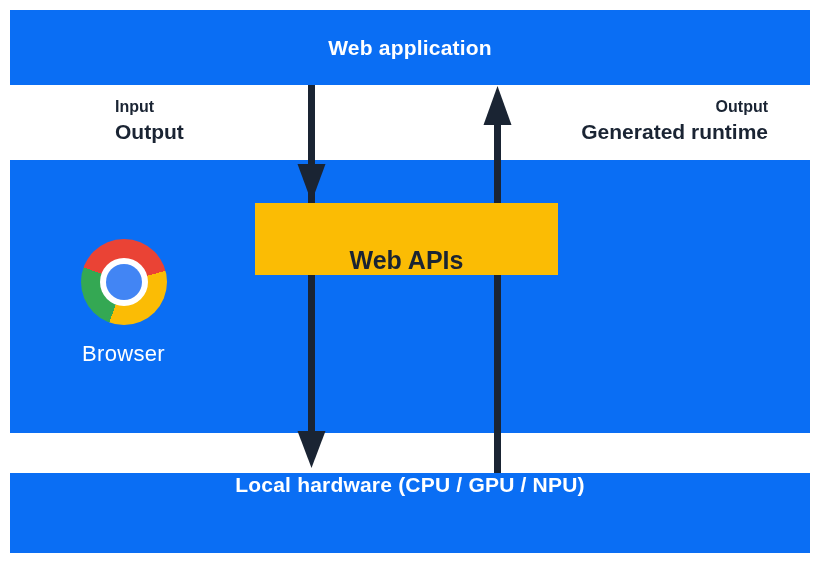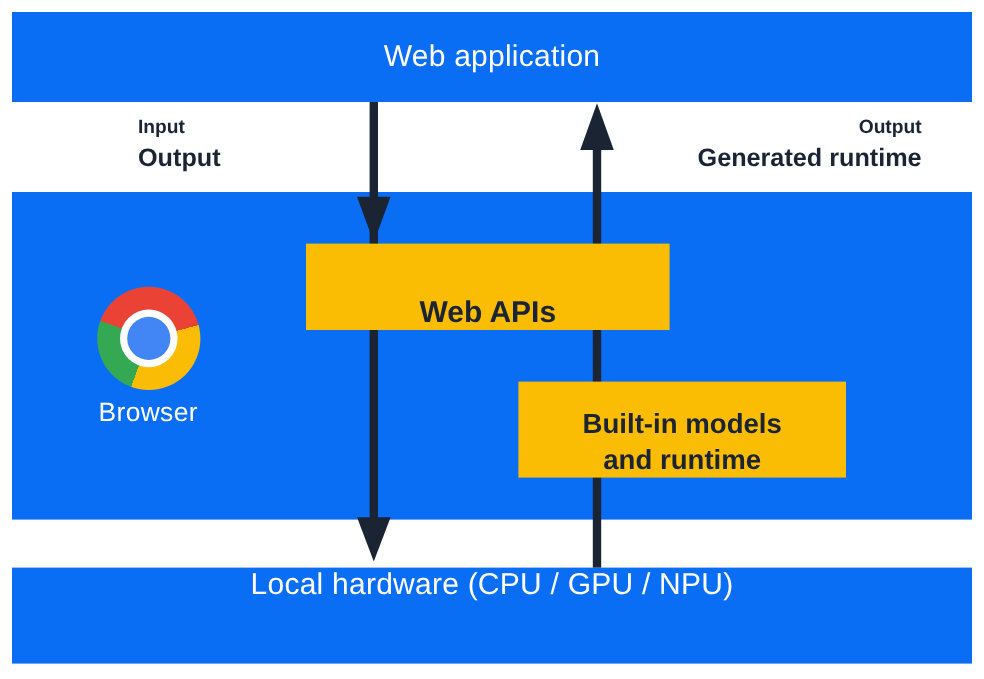--- a/index.html
+++ b/index.html
@@ -25,21 +25,21 @@
   }
   .layer{
     position:absolute;left:10px;width:800px;
     background:var(--layer-blue);
   }
   .layer-top{top:10px;height:75px;display:flex;align-items:center;justify-content:center;}
   .layer-middle{top:160px;height:273px;}
   .layer-bottom{top:473px;height:80px;display:flex;align-items:flex-start;justify-content:center;}
   .bar-title{
     color:var(--text-on-blue);
-    font-size:25px;font-weight:400;letter-spacing:0.2px;
+    font-size:21px;font-weight:700;letter-spacing:0.2px;
   }
   
   .io-group{position:absolute;top:95px;display:flex;flex-direction:column;}
   .io-left{left:115px;align-items:flex-start;text-align:left;}
   .io-right{right:52px;align-items:flex-end;text-align:right;}
   .io-label{
     color:var(--arrow-navy);font-size:16px;font-weight:700;line-height:23px;
   }
   .io-value{
     color:var(--arrow-navy);font-size:21px;font-weight:700;line-height:27px;
@@ -73,21 +73,21 @@
   }
   .chrome-ring{
     position:absolute;left:19px;top:19px;width:48px;height:48px;
     border-radius:50%;background:var(--chrome-ring);
   }
   .chrome-hub{
     position:absolute;left:25px;top:25px;width:36px;height:36px;
     border-radius:50%;background:var(--chrome-blue);
   }
   .browser-label{
-    margin-top:6px;color:var(--text-on-blue);
+    margin-top:16px;color:var(--text-on-blue);
     font-size:22px;font-weight:500;letter-spacing:0.3px;
   }
 </style>
 </head>
 <body>
 
 <div class="canvas">
 
   <div class="layer layer-top">
     <div class="bar-title">Web application</div>
@@ -121,22 +121,18 @@
       <div class="chrome-swirl"></div>
       <div class="chrome-ring"></div>
       <div class="chrome-hub"></div>
     </div>
     <div class="browser-label">Browser</div>
   </div>
 
   <div class="api-box box-web-apis">
     <span>Web APIs</span>
   </div>
-  <div class="api-box box-builtin">
-    <span>Built-in models</span>
-    <span>and runtime</span>
-  </div>
 
   <div class="layer layer-bottom">
     <div class="bar-title">Local hardware (CPU / GPU / NPU)</div>
   </div>
 
 </div>
 
 </body></html>

